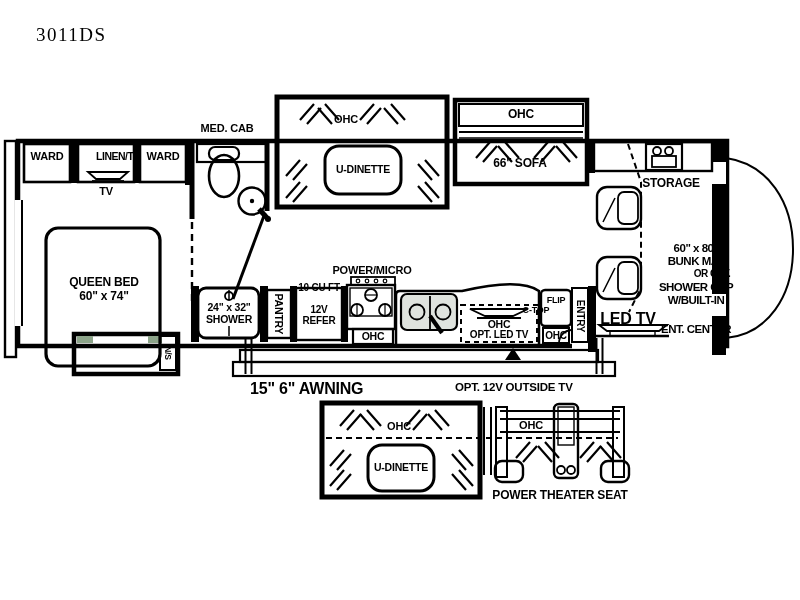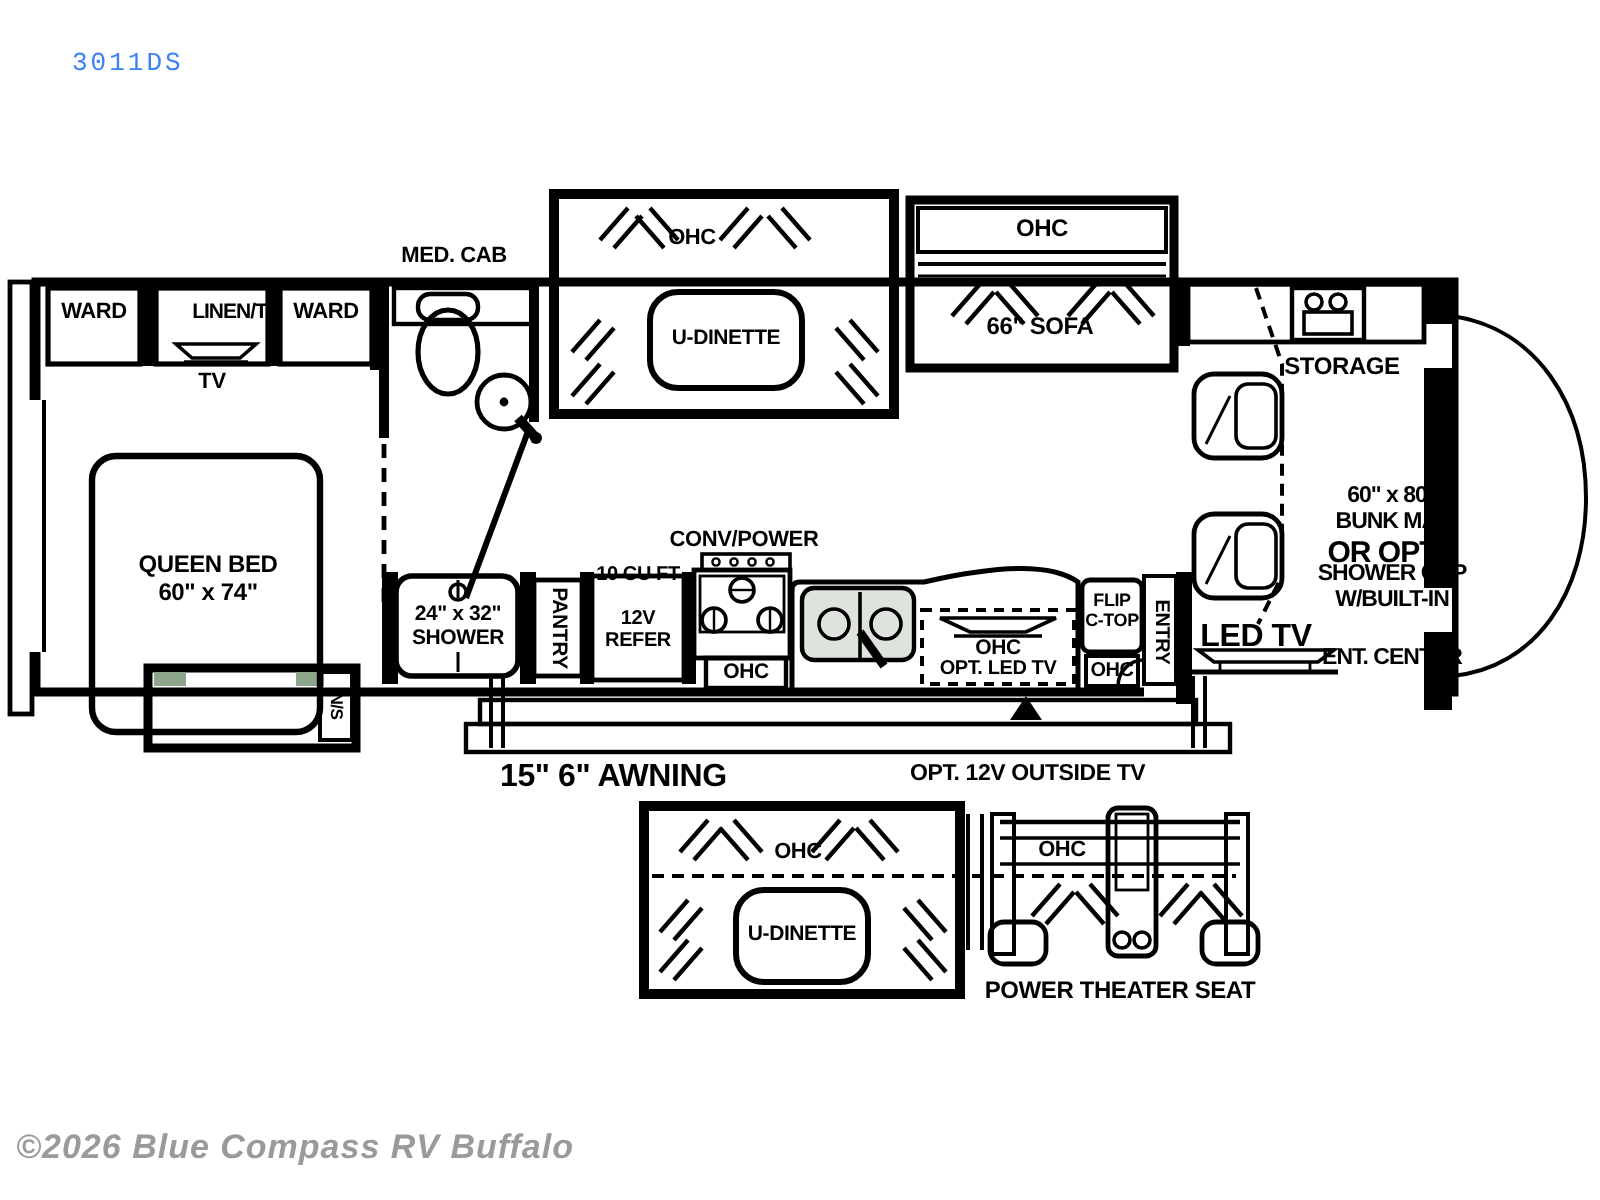--- a/index.html
+++ b/index.html
@@ -4,22 +4,22 @@
 <style>
   html,body{margin:0;padding:0;background:#fff;}
   #stage{position:relative;width:800px;height:600px;background:#fff;overflow:hidden;
          font-family:"Liberation Sans",sans-serif;}
   #plan-svg{position:absolute;left:0;top:0;}
   .lbl{position:absolute;font-family:"Liberation Sans",sans-serif;font-weight:700;color:#000;
        white-space:nowrap;transform:translateX(-50%);letter-spacing:-0.2px;line-height:1;}
   .lbl.left{transform:none;}
   .lbl.vert{transform:translate(-50%,-50%) rotate(90deg);}
   .lbl.cond{letter-spacing:-0.5px;padding-left:24px;}
-  #title{position:absolute;left:36px;top:24px;font-family:Liberation Mono, monospace;
-         font-weight:500;font-size:13px;letter-spacing:1.5px;color:#3b82f6;}
+  #title{position:absolute;left:36px;top:24px;font-family:Liberation Serif, serif;
+         font-weight:500;font-size:19px;letter-spacing:1.5px;color:#000000;}
   #watermark{position:absolute;left:8px;top:564px;font-size:17px;font-weight:700;
              font-style:italic;color:var(--watermark,#9a9a9a);letter-spacing:0.5px;}
   .floor{fill:var(--floor,#8CA489);}
   .w{fill:#ffffff;}
   .k{fill:#000000;}
   .ln{stroke:#000;fill:none;}
 </style>
 </head>
 <body>
 
@@ -221,45 +221,44 @@
   <div class="lbl" style="left:104px;top:276px;font-size:12px">QUEEN BED</div>
   <div class="lbl" style="left:104px;top:290px;font-size:12px">60" x 74"</div>
   <div class="lbl vert" style="left:168px;top:353px;font-size:8.5px">N/S</div>
 
   <div class="lbl" style="left:229px;top:302px;font-size:10.5px">24" x 32"</div>
   <div class="lbl" style="left:229px;top:314px;font-size:10.5px">SHOWER</div>
   <div class="lbl vert" style="left:279px;top:314px;font-size:10.5px">PANTRY</div>
   <div class="lbl" style="left:319px;top:283px;font-size:10px">10 CU FT</div>
   <div class="lbl" style="left:319px;top:305px;font-size:10px">12V</div>
   <div class="lbl" style="left:319px;top:316px;font-size:10px">REFER</div>
-  <div class="lbl" style="left:372px;top:265px;font-size:11px">CONV/POWER</div>
+  <div class="lbl" style="left:372px;top:265px;font-size:11px">POWER/MICRO</div>
   <div class="lbl" style="left:373px;top:331px;font-size:10.5px">OHC</div>
   <div class="lbl" style="left:499px;top:319px;font-size:10.5px">OHC</div>
   <div class="lbl" style="left:499px;top:330px;font-size:10px">OPT. LED TV</div>
   <div class="lbl" style="left:556px;top:296px;font-size:9px">FLIP</div>
-  <div class="lbl" style="left:556px;top:306px;font-size:9px">C-TOP</div>
+  <div class="lbl" style="left:536px;top:306px;font-size:9px">C-TOP</div>
   <div class="lbl" style="left:556px;top:331px;font-size:10px">OHC</div>
   <div class="lbl vert" style="left:580px;top:316px;font-size:10px">ENTRY</div>
 
   <div class="lbl" style="left:346px;top:114px;font-size:11px">OHC</div>
   <div class="lbl" style="left:363px;top:164px;font-size:10.5px">U-DINETTE</div>
   <div class="lbl" style="left:521px;top:108px;font-size:12px">OHC</div>
   <div class="lbl" style="left:520px;top:157px;font-size:12px">66" SOFA</div>
 
   <div class="lbl" style="left:671px;top:177px;font-size:12px">STORAGE</div>
   <div class="lbl cond" style="left:684px;top:243px;font-size:11.5px">60" x 80"</div>
   <div class="lbl cond" style="left:684px;top:256px;font-size:11.5px">BUNK MAT</div>
-  <div class="lbl cond" style="left:680px;top:269px;font-size:15px">OR OPT.</div>
+  <div class="lbl cond" style="left:700px;top:269px;font-size:10px">OR OPT.</div>
   <div class="lbl cond" style="left:684px;top:282px;font-size:11.5px">SHOWER CAP</div>
   <div class="lbl cond" style="left:684px;top:295px;font-size:11.5px">W/BUILT-IN</div>
   <div class="lbl cond" style="left:684px;top:324px;font-size:11.5px">ENT. CENTER</div>
   <div class="lbl" style="left:628px;top:311px;font-size:16px">LED TV</div>
 
   <div class="lbl left" style="left:250px;top:381px;font-size:16px">15" 6" AWNING</div>
   <div class="lbl left" style="left:455px;top:382px;font-size:11.5px">OPT. 12V OUTSIDE TV</div>
 
   <div class="lbl" style="left:399px;top:421px;font-size:11px">OHC</div>
   <div class="lbl" style="left:401px;top:462px;font-size:10.5px">U-DINETTE</div>
   <div class="lbl" style="left:531px;top:420px;font-size:11px">OHC</div>
   <div class="lbl" style="left:560px;top:489px;font-size:12px">POWER THEATER SEAT</div>
 
-  <div id="watermark">©2026 Blue Compass RV Buffalo</div>
 </div>
 
 </body></html>

